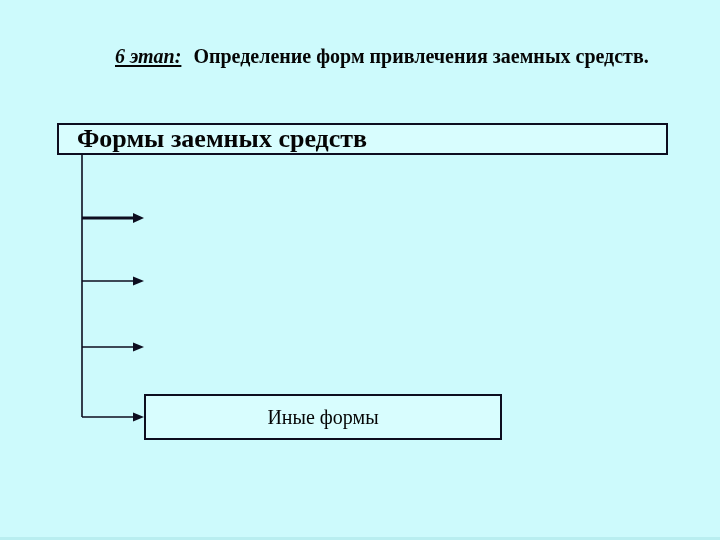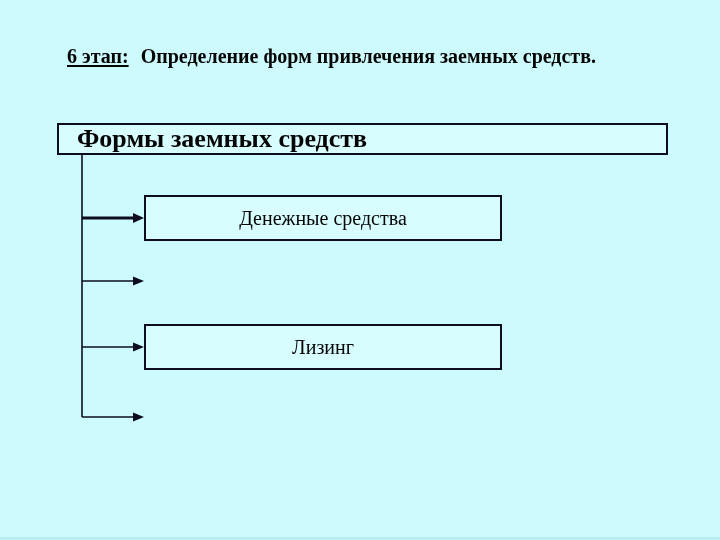--- a/index.html
+++ b/index.html
@@ -25,22 +25,24 @@
   }
   .title {
     position: absolute;
     left: 67px; top: 45px;
     font-size: 20px;
     font-weight: bold;
     white-space: nowrap;
     color: var(--text);
   }
   .title .step {
+    font-style: italic;
     text-decoration: underline;
     text-underline-offset: 2px;
+    margin-left: 48px;
   }
   .title .rest { margin-left: 7px; }
   .root-box {
     position: absolute;
     left: 57px; top: 123px;
     width: 611px; height: 32px;
     background: var(--box_fill);
     border: 2px solid var(--border);
     display: flex; align-items: center; justify-content: flex-start;
     padding-left: 18px;
@@ -103,25 +105,22 @@
     <line class="ln" x1="82" y1="281" x2="136" y2="281"></line>
     <polygon class="ah" points="144,281 133,276.5 133,285.5"></polygon>
 
     <line class="ln" x1="82" y1="347" x2="136" y2="347"></line>
     <polygon class="ah" points="144,347 133,342.5 133,351.5"></polygon>
 
     <line class="ln" x1="82" y1="417" x2="136" y2="417"></line>
     <polygon class="ah" points="144,417 133,412.5 133,421.5"></polygon>
   </svg>
 
-  <div class="child-box" style="top:195px">
-    <span>Денежные средства</span>
-  </div>
 
 
-  <div class="child-box" style="top:324px">
-    <span>Лизинг</span>
+
+  <div class="child-box" style="top:394px">
+    <span>Иные формы</span>
   </div>
-
 
   <div class="bottom-edge"></div>
 
 </div>
 
 </body></html>

